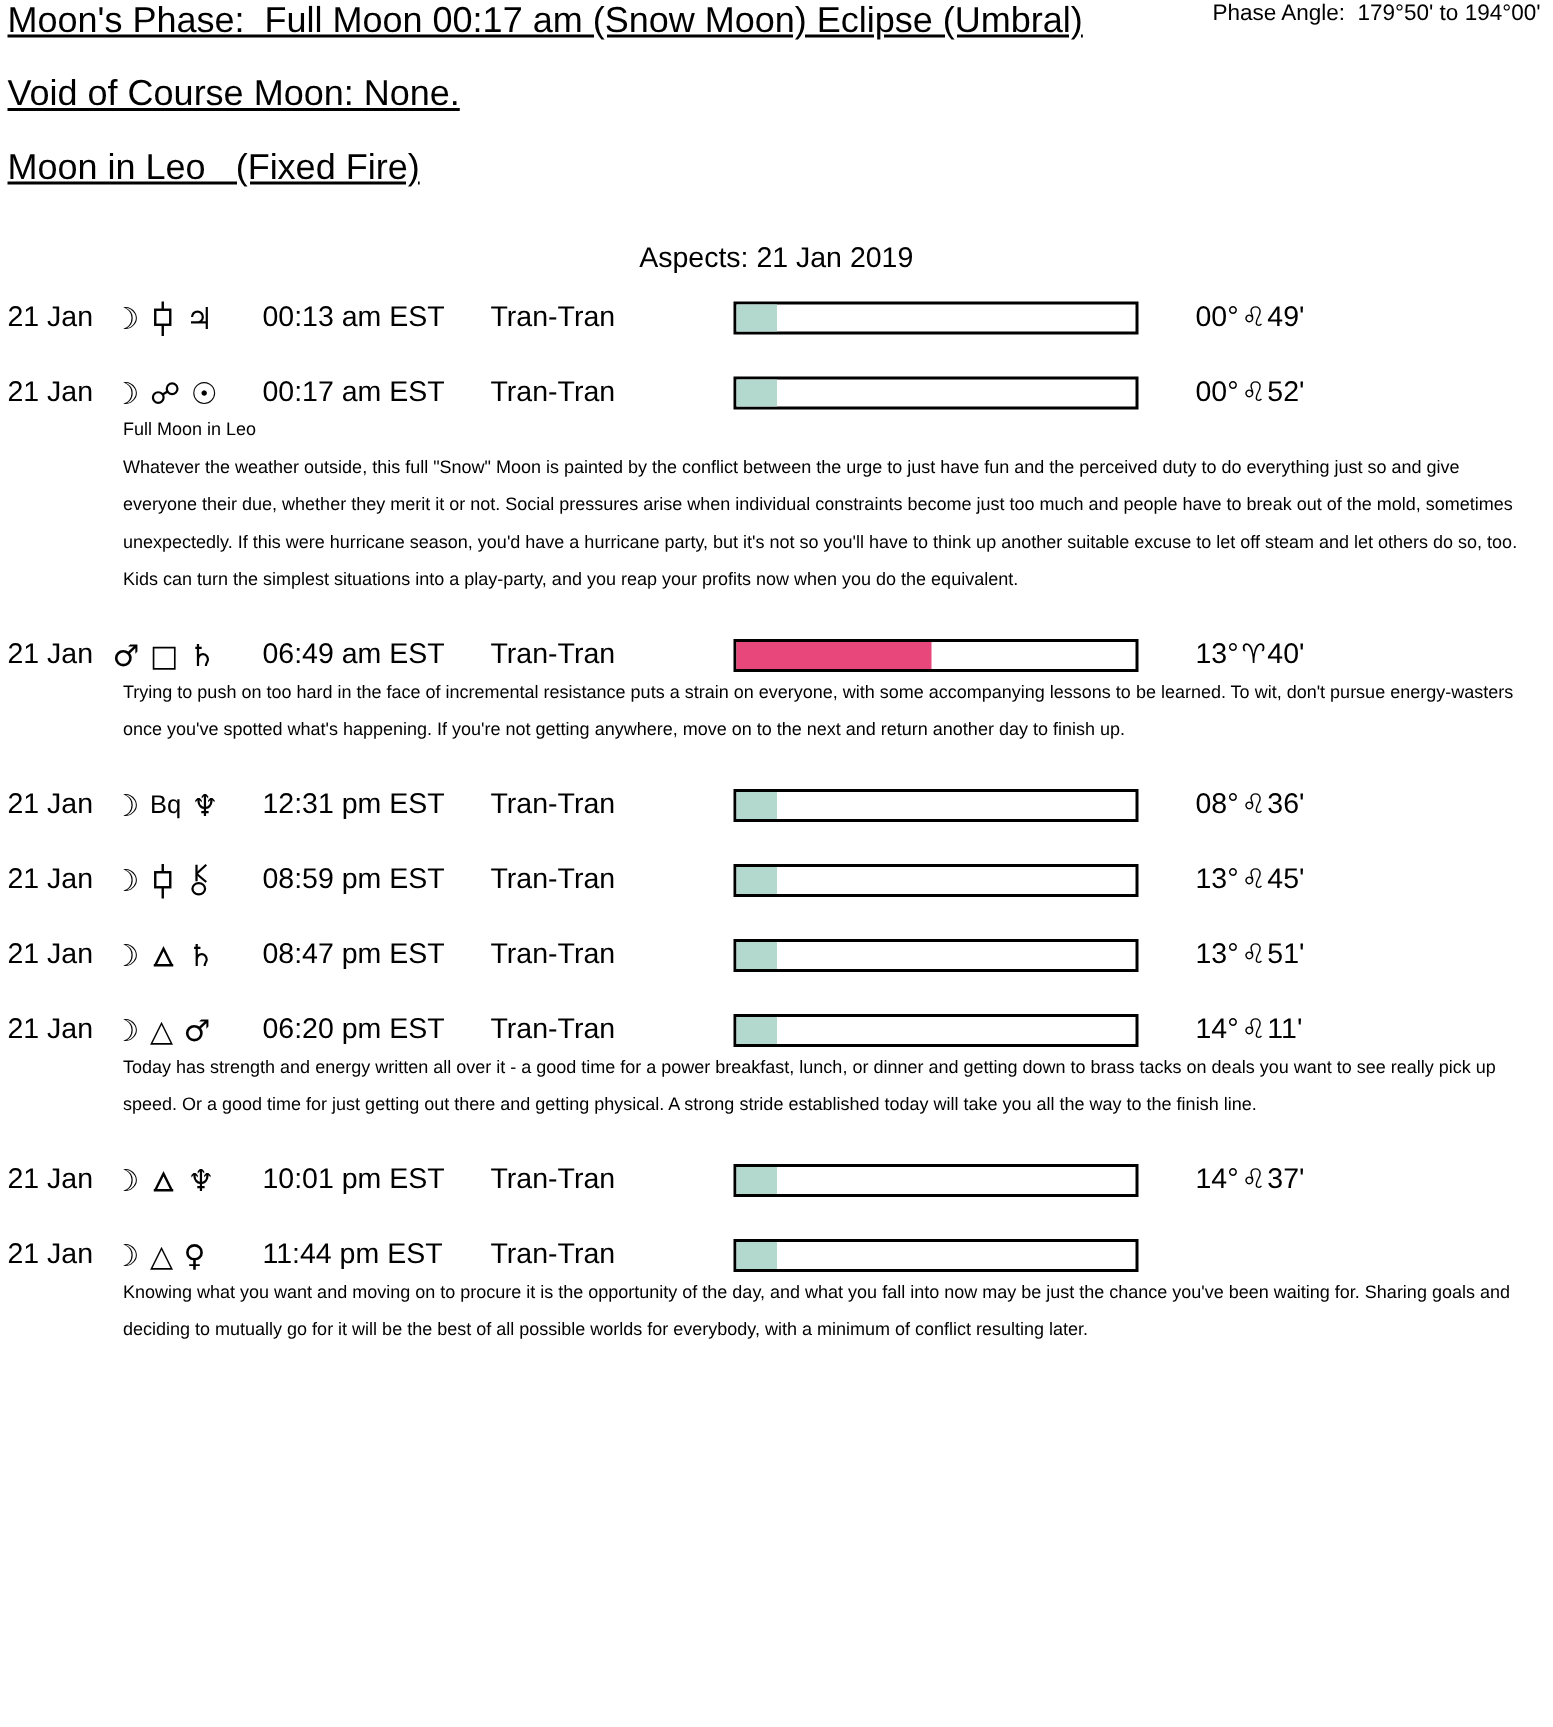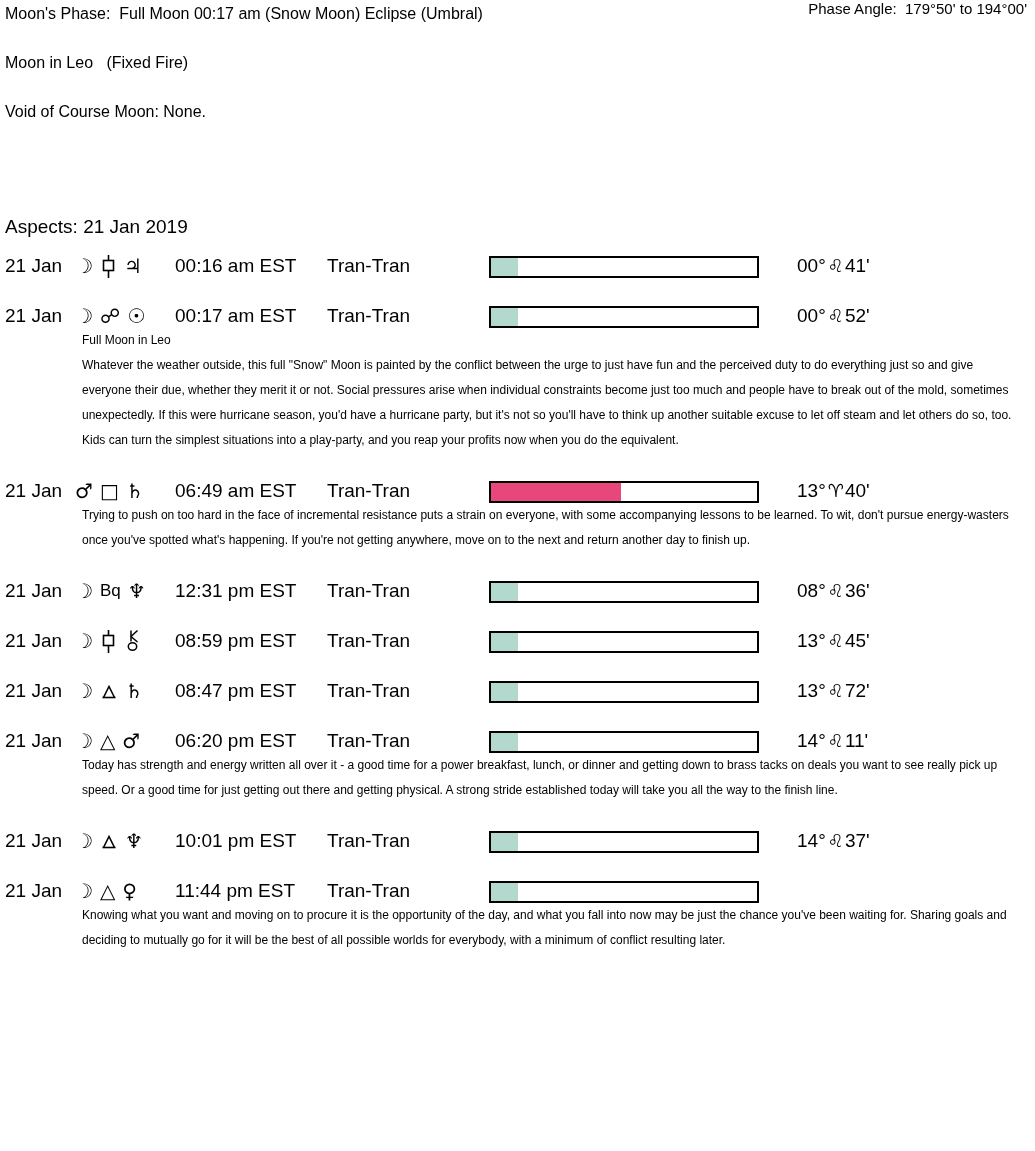--- a/index.html
+++ b/index.html
@@ -2,26 +2,26 @@
 <html><head>
 <meta charset="utf-8">
 <style>
   html,body{margin:0;padding:0;background:#fff;}
   body{
     width:1035px;height:1151px;position:relative;
     font-family:"Liberation Sans","DejaVu Sans",sans-serif;
     color:#000;-webkit-font-smoothing:antialiased;
   }
   .page{padding:4px 0 0 5px;}
-  .hdr-line{font-size:16px;line-height:20px;white-space:pre;margin:0 0 29px 0;}
+  .hdr-line{font-size:24px;line-height:20px;white-space:pre;margin:0 0 29px 0;text-decoration:underline;}
   .phase-angle{
     position:absolute;top:0;right:8px;font-size:15px;white-space:pre;
   }
   .aspects-title{
-    text-align:left;font-size:19px;margin-top:94px;margin-bottom:16px;
+    text-align:center;font-size:19px;margin-top:40px;margin-bottom:16px;
     width:1025px;
   }
   .aspect-row{
     display:grid;
     grid-template-columns:70px 100px 152px 162px 278px auto;
     align-items:center;
     height:24px;line-height:24px;
     font-size:19px;
     margin-top:26px;
   }
@@ -44,45 +44,45 @@
   }
   .note-title{margin:0;}
 </style>
 </head>
 <body>
 
 <div class="page">
   <div class="phase-angle"><span>Phase Angle:</span><span>  </span><span>179°50' to 194°00'</span></div>
 
   <div class="hdr-line">Moon's Phase:  Full Moon 00:17 am (Snow Moon) Eclipse (Umbral)</div>
+  <div class="hdr-line">Void of Course Moon: None.</div>
   <div class="hdr-line">Moon in Leo   (Fixed Fire)</div>
-  <div class="hdr-line">Void of Course Moon: None.</div>
 
   <div class="aspects-title">Aspects: 21 Jan 2019</div>
 
   <div id="rows">
   <div class="aspect-row first">
     <span class="c-date">21 Jan</span>
     <span class="c-sym">
           <span class="sym">☽</span>
           <span class="sym"><svg width="17" height="25" viewBox="0 0 17 25">
               <g stroke="#000" stroke-width="1.6" fill="none">
                 <rect x="3.5" y="6.5" width="10" height="10"></rect>
                 <line x1="8.5" y1="1" x2="8.5" y2="6.5"></line>
                 <line x1="8.5" y1="16.5" x2="8.5" y2="24"></line>
               </g>
             </svg></span>
           <span class="sym">♃</span>
         </span>
-    <span class="c-time">00:16 am EST</span>
-    <span class="c-kind">Tran-Tran</span>
-    <span class="c-bar">
-      <span class="bar"><span class="fill" style="width: 10%; background: rgb(179, 217, 207);"></span></span>
-    </span>
-    <span class="c-val"><span>00°</span><span class="sym sign">♌</span><span>41'</span></span>
+    <span class="c-time">00:13 am EST</span>
+    <span class="c-kind">Tran-Tran</span>
+    <span class="c-bar">
+      <span class="bar"><span class="fill" style="width: 10%; background: rgb(179, 217, 207);"></span></span>
+    </span>
+    <span class="c-val"><span>00°</span><span class="sym sign">♌</span><span>49'</span></span>
   </div>
 
   <div class="aspect-row">
     <span class="c-date">21 Jan</span>
     <span class="c-sym">
           <span class="sym">☽</span>
           <span class="sym">☍</span>
           <span class="sym">☉</span>
         </span>
     <span class="c-time">00:17 am EST</span>
@@ -166,21 +166,21 @@
                 <polyline points="3.5,15.5 9,4.5 14.5,15.5"></polyline>
               </g>
             </svg></span>
           <span class="sym">♄</span>
         </span>
     <span class="c-time">08:47 pm EST</span>
     <span class="c-kind">Tran-Tran</span>
     <span class="c-bar">
       <span class="bar"><span class="fill" style="width: 10%; background: rgb(179, 217, 207);"></span></span>
     </span>
-    <span class="c-val"><span>13°</span><span class="sym sign">♌</span><span>72'</span></span>
+    <span class="c-val"><span>13°</span><span class="sym sign">♌</span><span>51'</span></span>
   </div>
 
   <div class="aspect-row">
     <span class="c-date">21 Jan</span>
     <span class="c-sym">
           <span class="sym">☽</span>
           <span class="sym">△</span>
           <span class="sym">♂</span>
         </span>
     <span class="c-time">06:20 pm EST</span>

